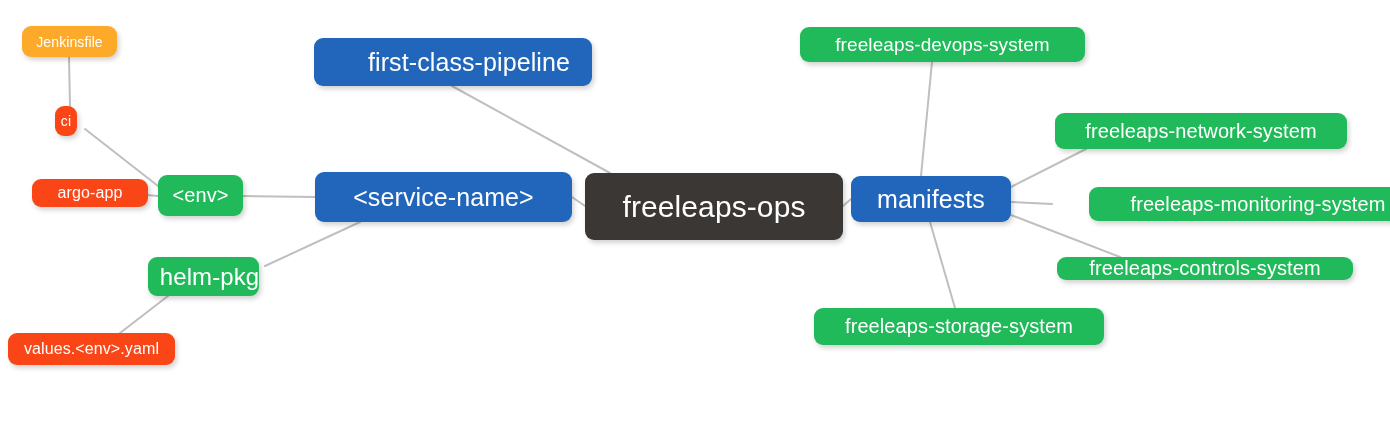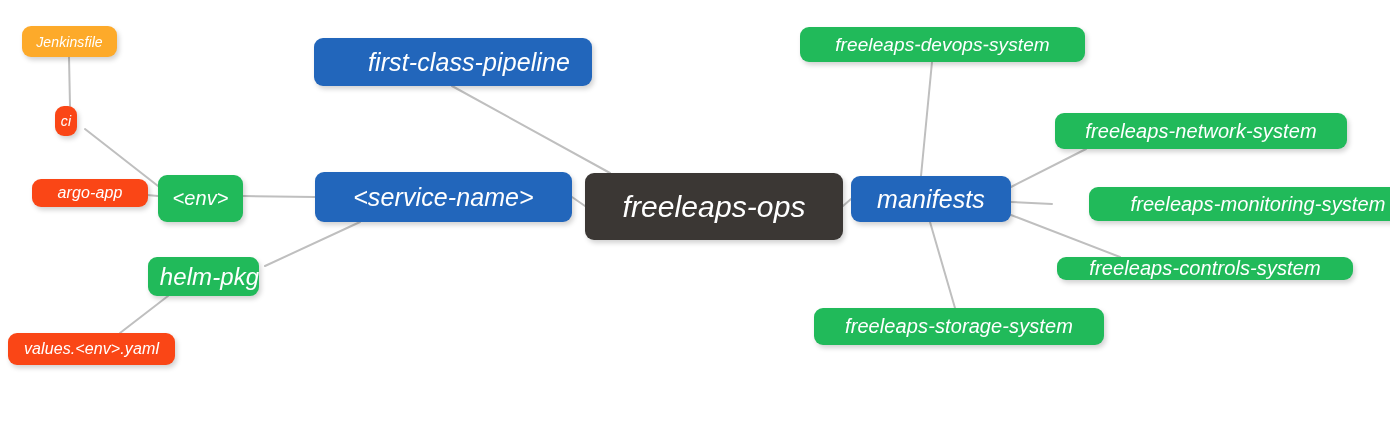--- a/index.html
+++ b/index.html
@@ -32,21 +32,20 @@
     z-index: 2;
     display: flex;
     align-items: center;
     justify-content: center;
     box-sizing: border-box;
     color: #ffffff;
     white-space: nowrap;
     border-radius: 9px;
     box-shadow: 2px 3px 5px rgba(0,0,0,0.18);
     letter-spacing: 0.1px;
-    font-style: italic;
   }
   .n-root      { background: #3b3734; }
   .n-blue      { background: #2266bb; }
   .n-green     { background: #21ba5a; }
   .n-orange    { background: #fdaa2a; }
   .n-red       { background: #fa4616; }
 </style>
 </head>
 <body>
 
@@ -73,21 +72,21 @@
       </div>
       <div class="node n-blue" style="left: 315px; top: 172px; width: 257px; height: 50px; font-size: 25px;">
         <span>&lt;service-name&gt;</span>
       </div>
       <div class="node n-blue" style="left: 314px; top: 38px; width: 278px; height: 48px; font-size: 25px; padding-left: 32px;">
         <span>first-class-pipeline</span>
       </div>
       <div class="node n-blue" style="left: 851px; top: 176px; width: 160px; height: 46px; font-size: 25px;">
         <span>manifests</span>
       </div>
-      <div class="node n-green" style="left: 158px; top: 175px; width: 85px; height: 47px; font-size: 20px;">
+      <div class="node n-green" style="left: 158px; top: 175px; width: 85px; height: 41px; font-size: 20px;">
         <span>&lt;env&gt;</span>
       </div>
       <div class="node n-green" style="left: 148px; top: 257px; width: 111px; height: 39px; font-size: 24px; padding-left: 12px;">
         <span>helm-pkg</span>
       </div>
       <div class="node n-orange" style="left: 22px; top: 26px; width: 95px; height: 31px; font-size: 14px;">
         <span>Jenkinsfile</span>
       </div>
       <div class="node n-red" style="left: 55px; top: 106px; width: 22px; height: 30px; font-size: 14px;">
         <span>ci</span>

